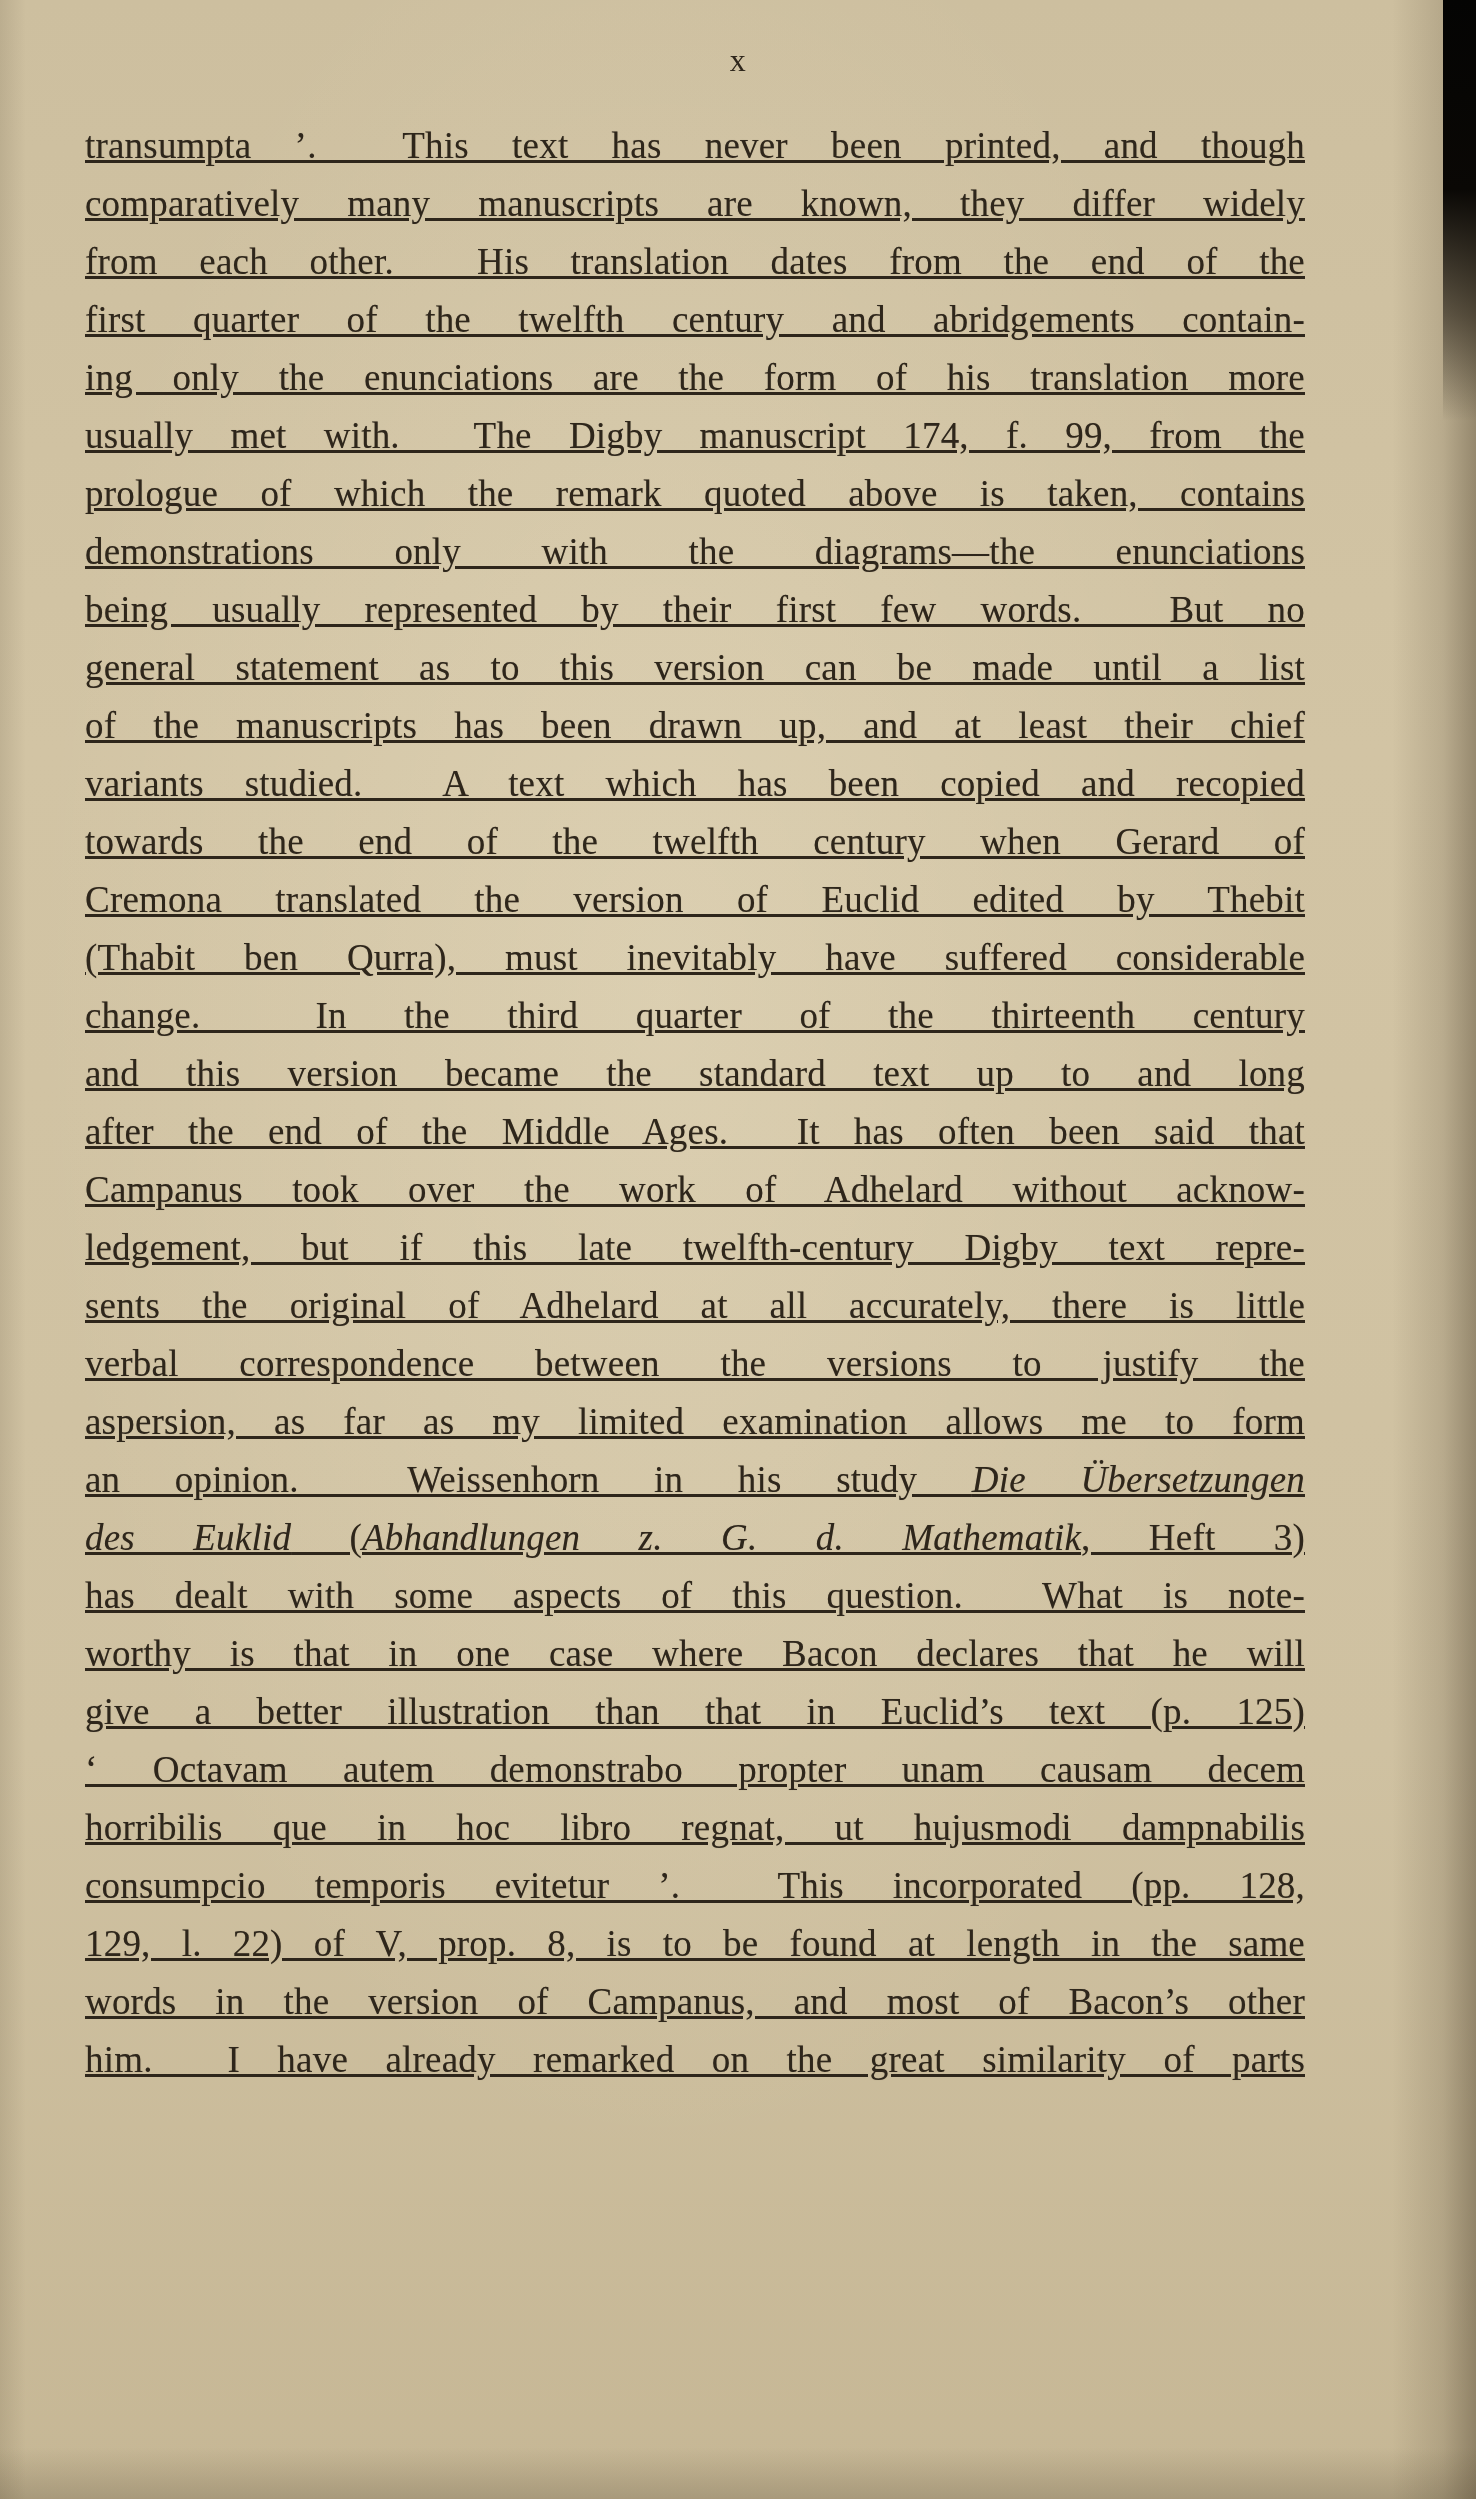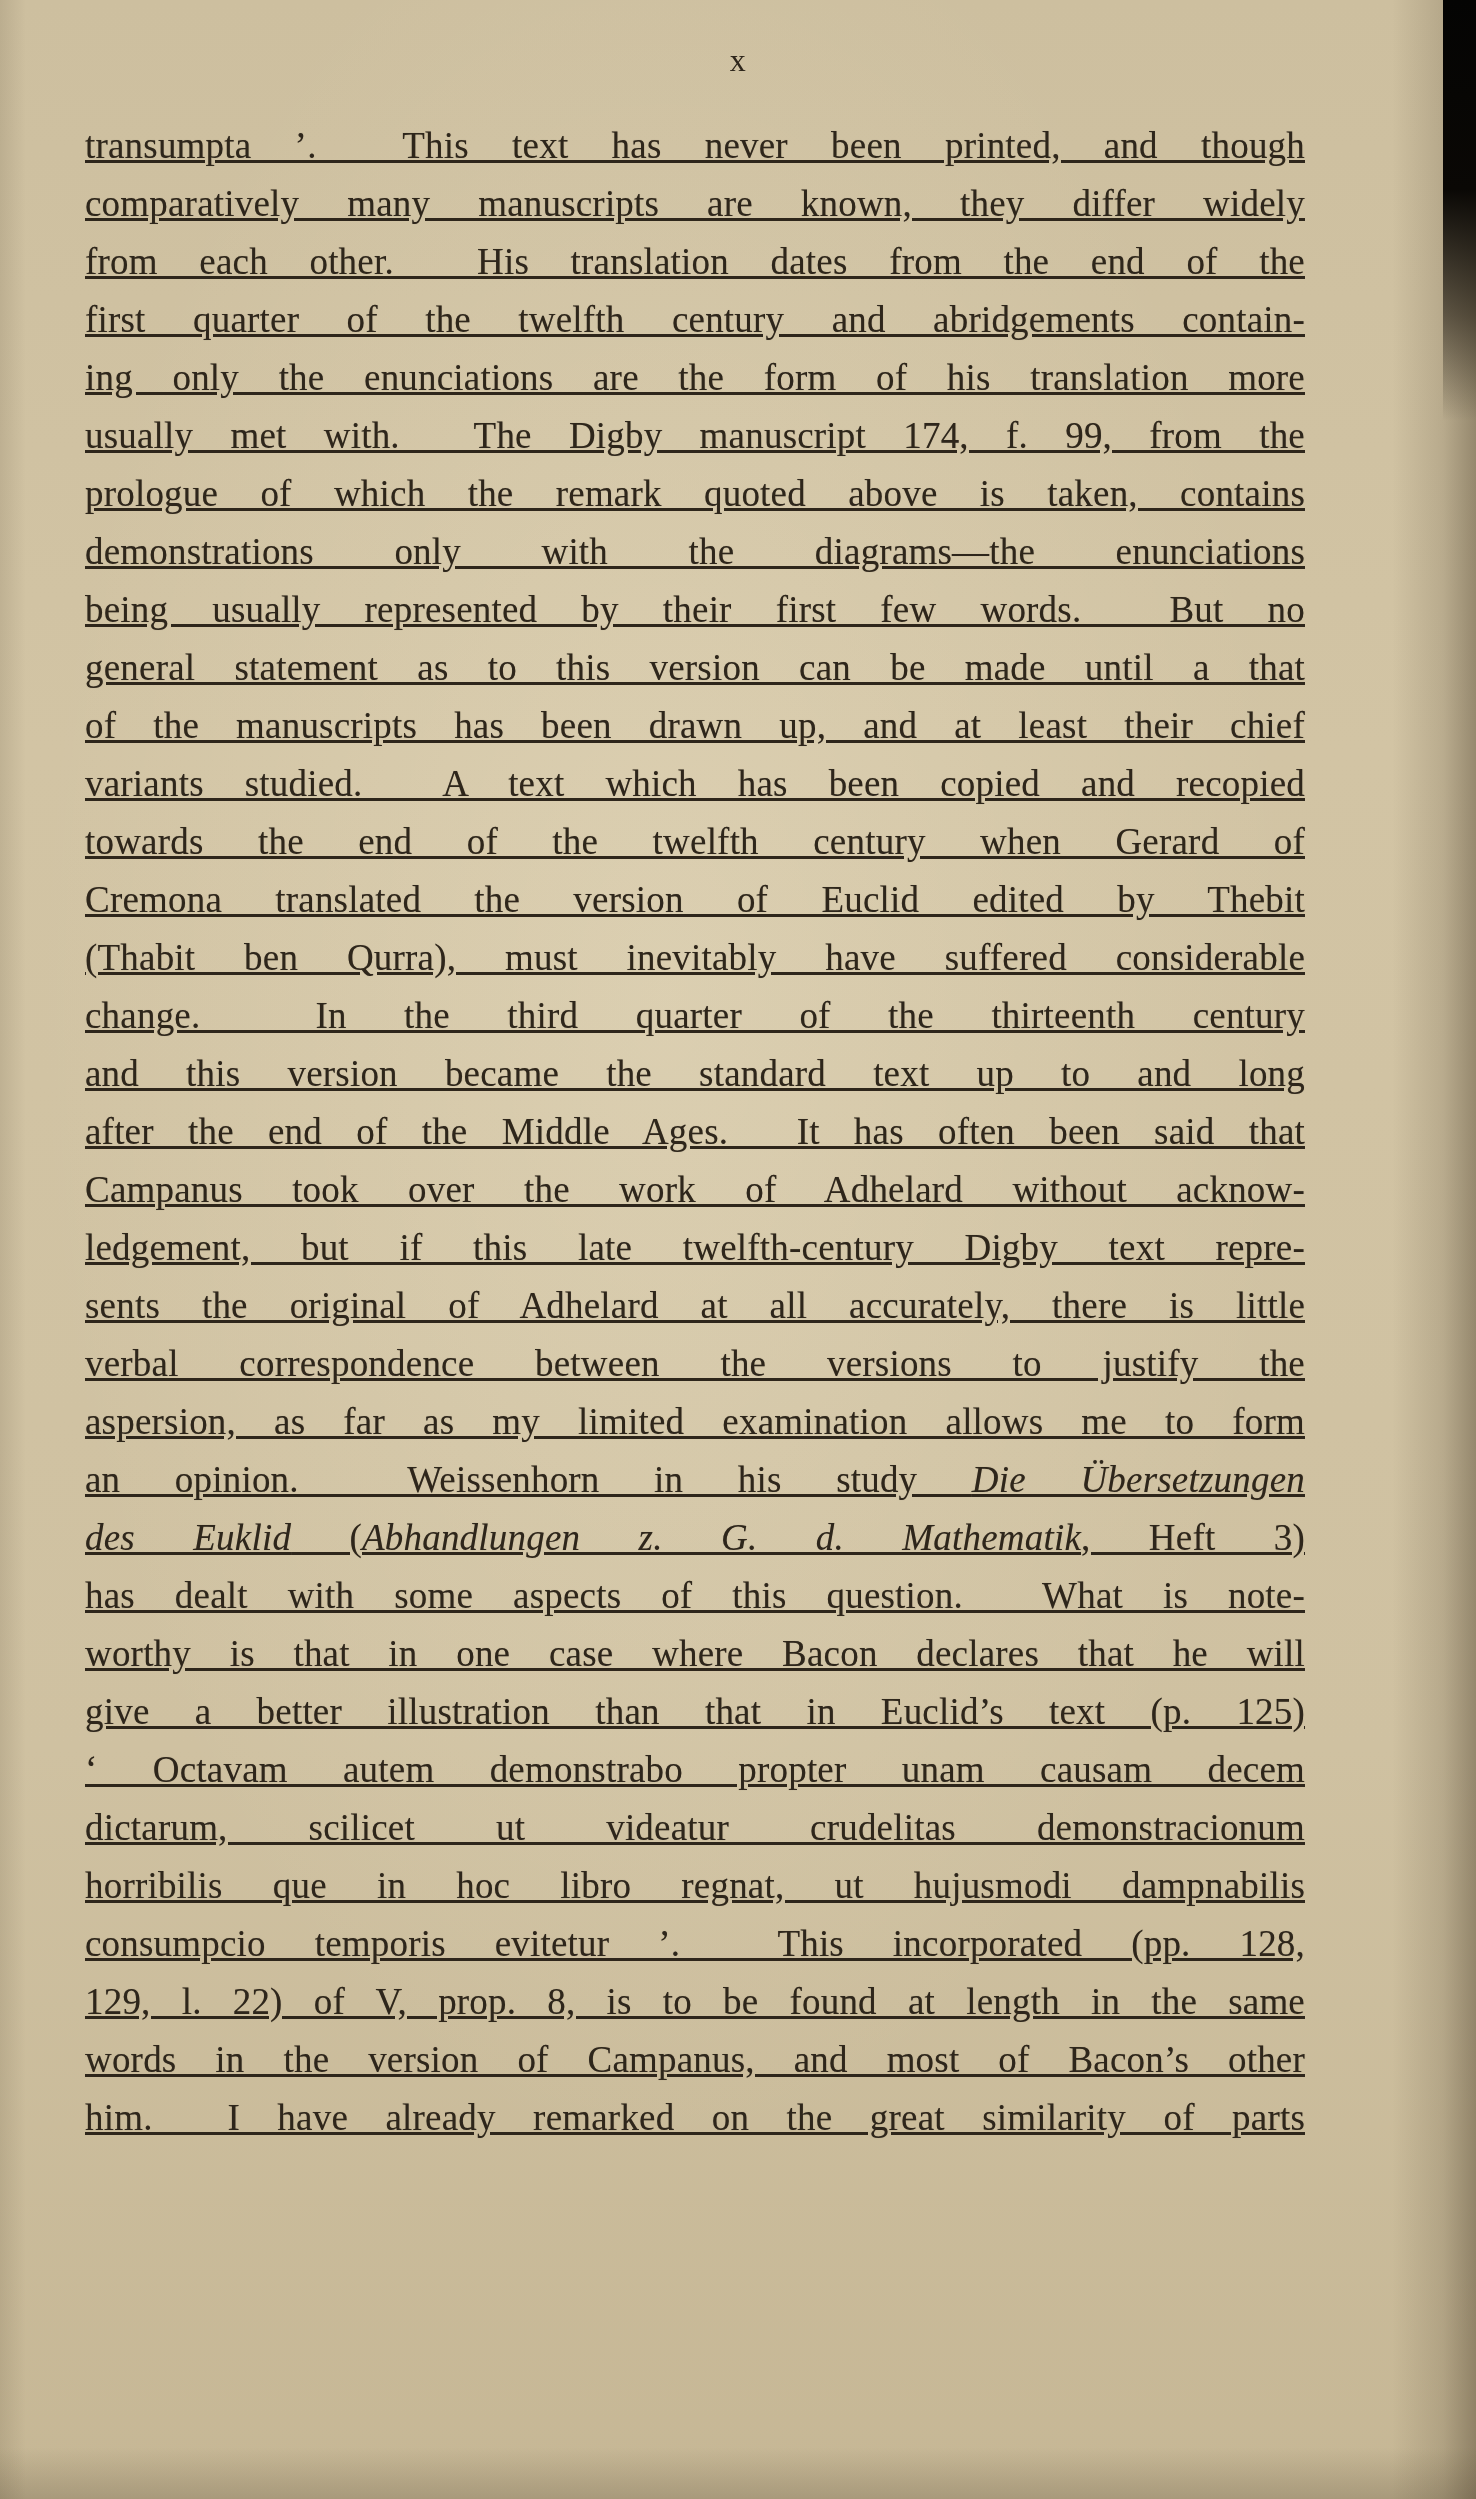--- a/index.html
+++ b/index.html
@@ -103,41 +103,40 @@
   <div class="text-block">
       <div class="line"><span>transumpta ’.  This text has never been printed, and though</span></div>
       <div class="line"><span>comparatively many manuscripts are known, they differ widely</span></div>
       <div class="line"><span>from each other.  His translation dates from the end of the</span></div>
       <div class="line"><span>first quarter of the twelfth century and abridgements contain-</span></div>
       <div class="line"><span>ing only the enunciations are the form of his translation more</span></div>
       <div class="line"><span>usually met with.  The Digby manuscript 174, f. 99, from the</span></div>
       <div class="line"><span>prologue of which the remark quoted above is taken, contains</span></div>
       <div class="line"><span>demonstrations only with the diagrams—the enunciations</span></div>
       <div class="line"><span>being usually represented by their first few words.  But no</span></div>
-      <div class="line"><span>general statement as to this version can be made until a that</span></div>
+      <div class="line"><span>general statement as to this version can be made until a list</span></div>
       <div class="line"><span>of the manuscripts has been drawn up, and at least their chief</span></div>
       <div class="line"><span>variants studied.  A text which has been copied and recopied</span></div>
       <div class="line"><span>towards the end of the twelfth century when Gerard of</span></div>
       <div class="line"><span>Cremona translated the version of Euclid edited by Thebit</span></div>
       <div class="line"><span>(Thabit ben Qurra), must inevitably have suffered considerable</span></div>
       <div class="line"><span>change.  In the third quarter of the thirteenth century</span></div>
       <div class="line"><span>and this version became the standard text up to and long</span></div>
       <div class="line"><span>after the end of the Middle Ages.  It has often been said that</span></div>
       <div class="line"><span>Campanus took over the work of Adhelard without acknow-</span></div>
       <div class="line"><span>ledgement, but if this late twelfth-century Digby text repre-</span></div>
       <div class="line"><span>sents the original of Adhelard at all accurately, there is little</span></div>
       <div class="line"><span>verbal correspondence between the versions to justify the</span></div>
       <div class="line"><span>aspersion, as far as my limited examination allows me to form</span></div>
       <div class="line"><span>an opinion.  Weissenhorn in his study </span><span class="italic">Die Übersetzungen</span></div>
       <div class="line"><span class="italic">des Euklid</span><span> (</span><span class="italic">Abhandlungen z. G. d. Mathematik</span><span>, Heft 3)</span></div>
       <div class="line"><span>has dealt with some aspects of this question.  What is note-</span></div>
       <div class="line"><span>worthy is that in one case where Bacon declares that he will</span></div>
       <div class="line"><span>give a better illustration than that in Euclid’s text (p. 125)</span></div>
       <div class="line"><span>‘ Octavam autem demonstrabo propter unam causam decem</span></div>
-      <div class="line"><span>dictarum, scilicet ut videatur crudelitas demonstracionum</span></div>
       <div class="line"><span>horribilis que in hoc libro regnat, ut hujusmodi dampnabilis</span></div>
       <div class="line"><span>consumpcio temporis evitetur ’.  This incorporated (pp. 128,</span></div>
       <div class="line"><span>129, l. 22) of V, prop. 8, is to be found at length in the same</span></div>
       <div class="line"><span>words in the version of Campanus, and most of Bacon’s other</span></div>
       <div class="line"><span>him.  I have already remarked on the great similarity of parts</span></div>
     </div>
 
   <div class="left-shade"></div>
   <div class="right-shade"></div>
   <div class="corner-bar"></div>

